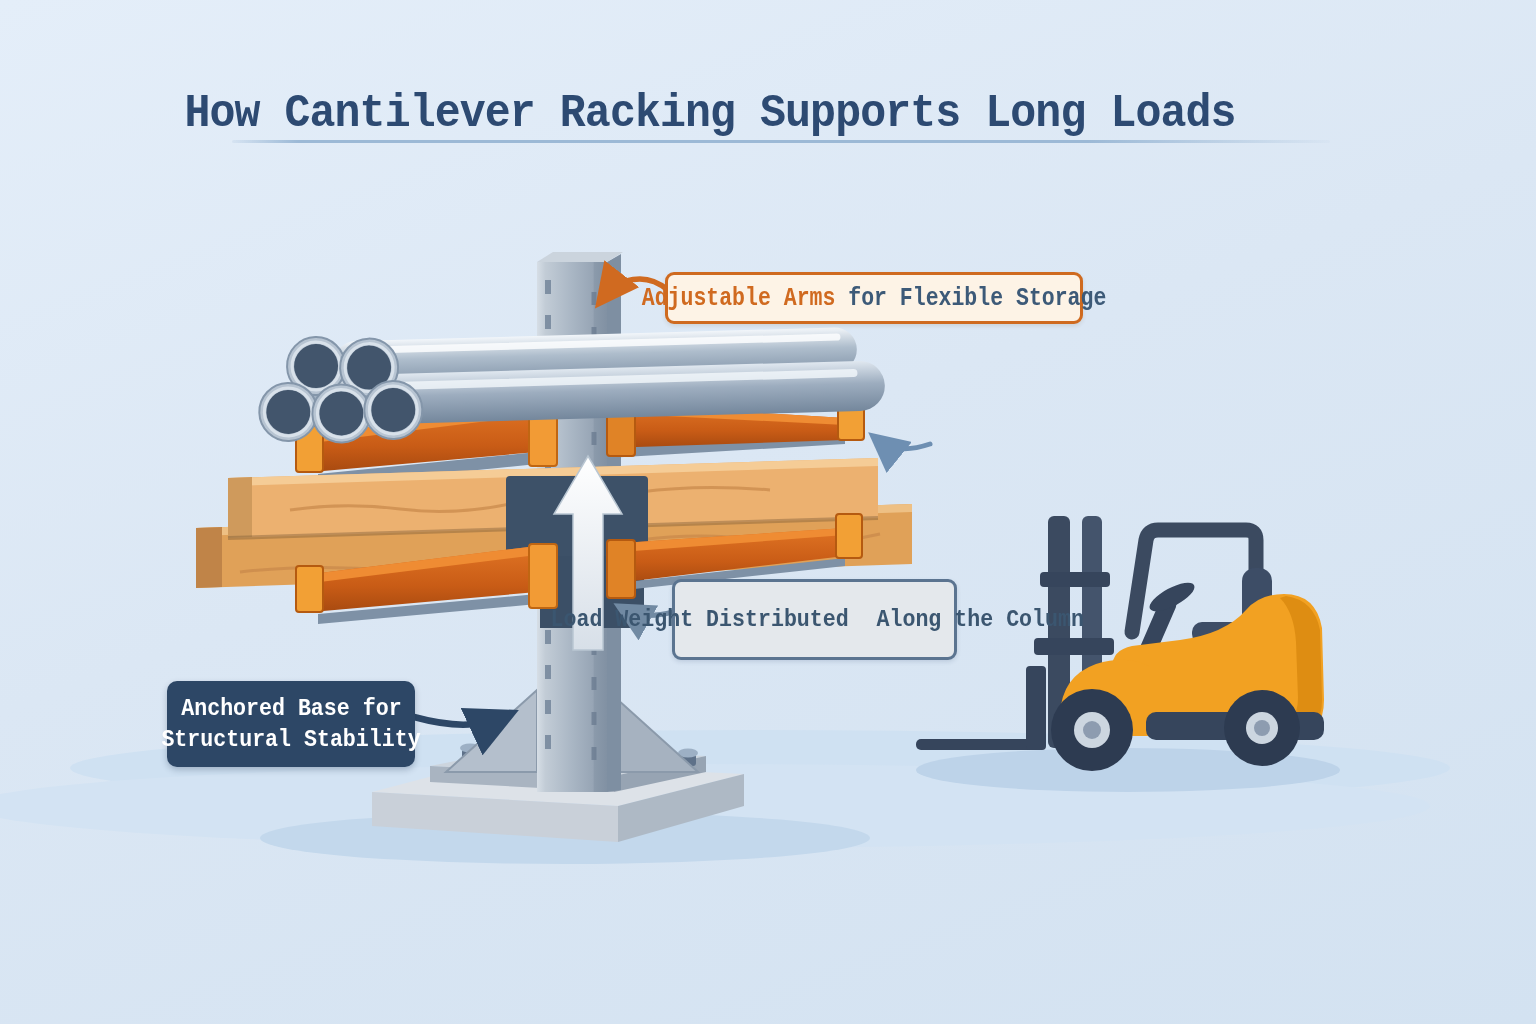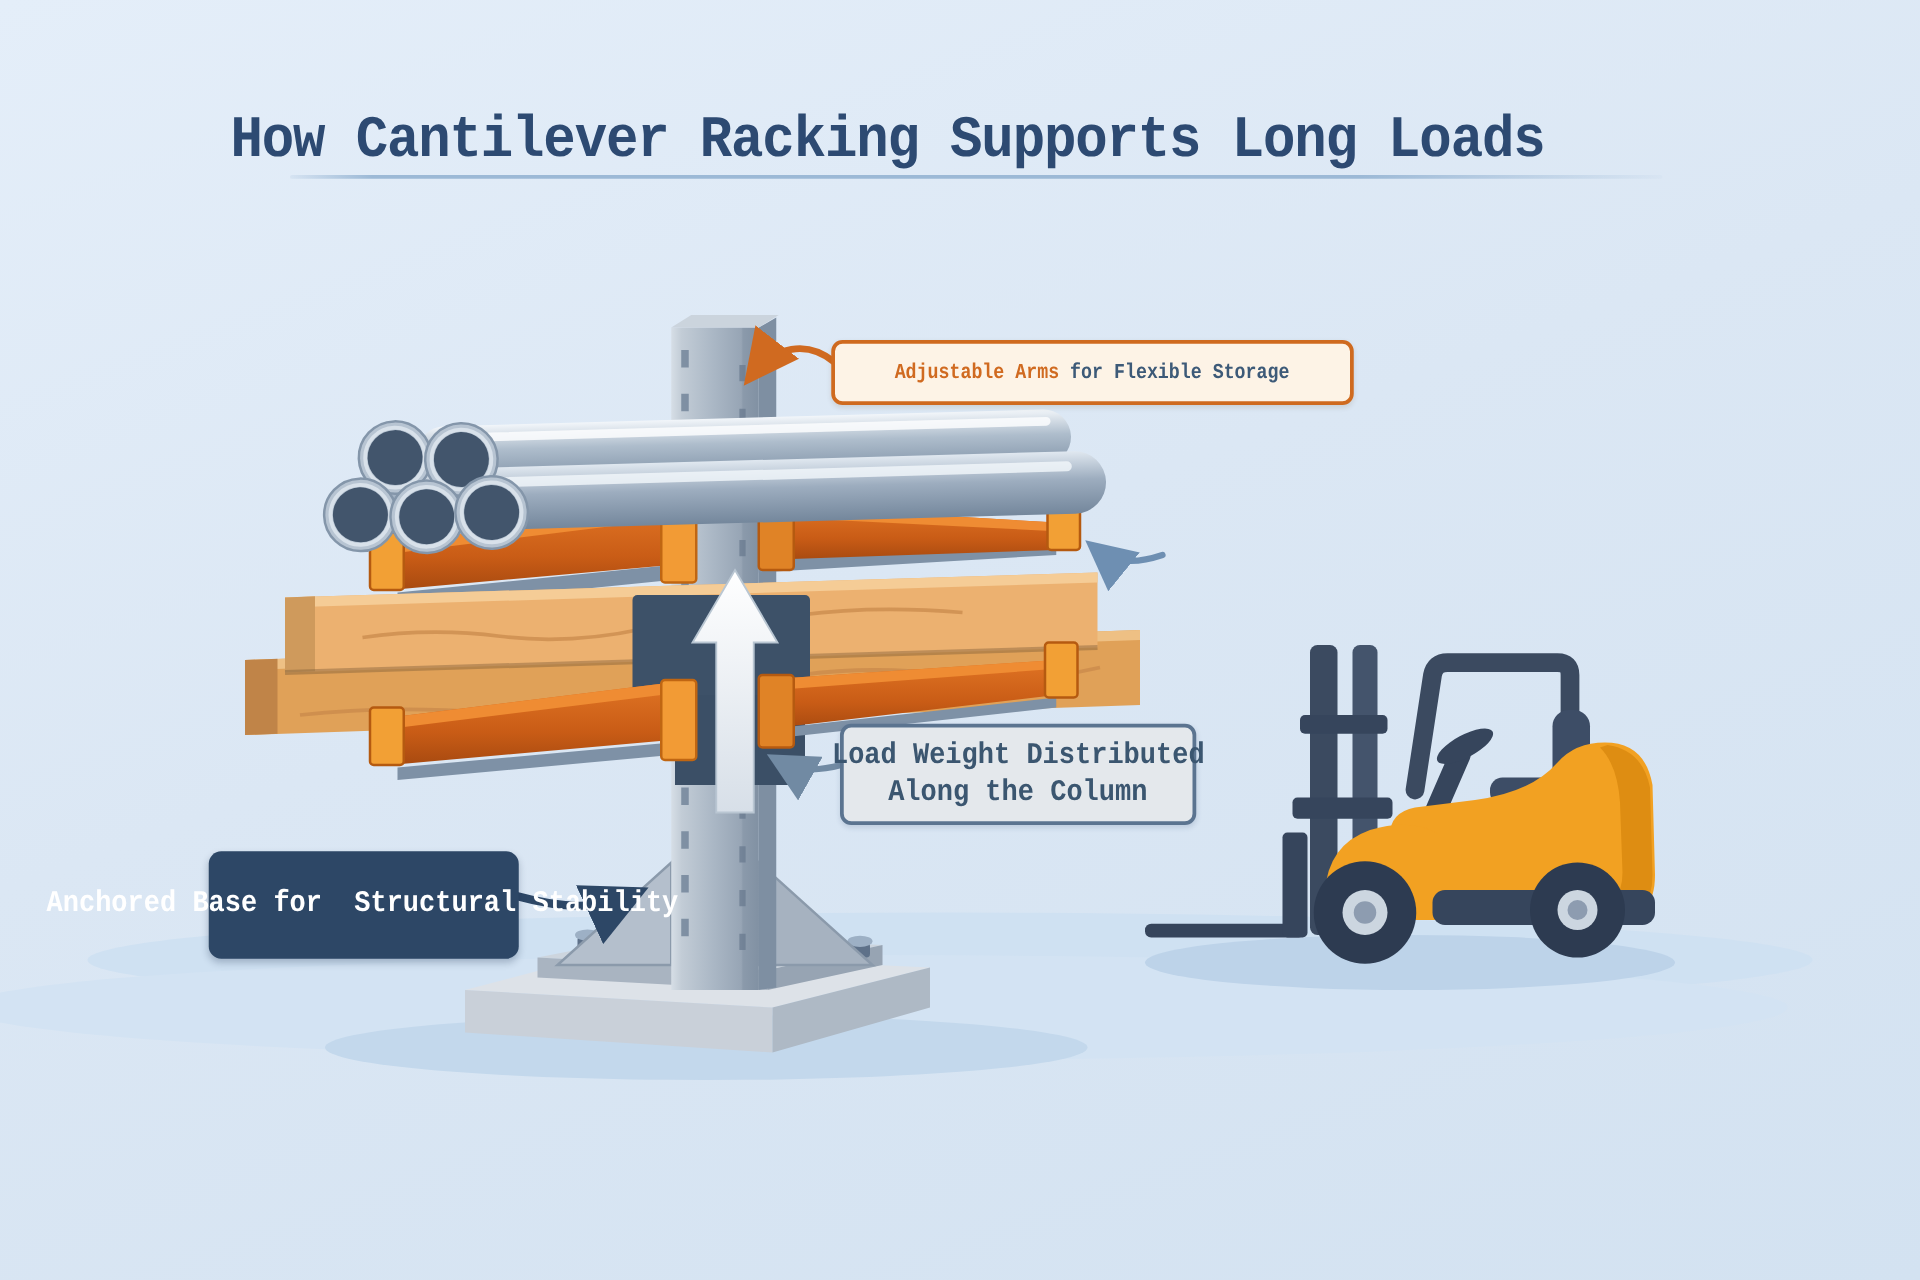--- a/index.html
+++ b/index.html
@@ -19,41 +19,41 @@
     background:linear-gradient(to right,rgba(150,180,212,.15),#9cb9d6 6%,#9cb9d6 78%,rgba(150,180,212,.05));
   }
   .callout{
     position:absolute;display:flex;align-items:center;justify-content:center;
     border-radius:9px;box-sizing:border-box;white-space:nowrap;font-weight:bold;
   }
   .callout .fit{transform-origin:50% 50%;}
   .callout-adjustable{
     left:665px;top:272px;width:418px;height:52px;
     background:#fdf3e6;border:3px solid #cf6a1f;box-shadow:0 2px 4px rgba(90,60,20,.12);
-    font-size:17px;
+    font-size:25px;
   }
   .callout-adjustable .fit{transform:scaleX(.86);}
   .callout-adjustable .hl{color:#d06a20;}
   .callout-adjustable .rest{color:#3d5a78;}
   .callout-openfront{
     left:929px;top:411px;width:354px;height:51px;
     background:#eaf1f8;border:3px solid #7d9bbc;box-shadow:0 2px 4px rgba(40,70,110,.12);
     font-size:24px;color:#2d4a72;
   }
   .callout-openfront .fit{transform:scaleX(.87);}
   .callout-loadweight{
     left:672px;top:579px;width:285px;height:81px;
     background:#e4e8ec;border:3px solid #5b7490;box-shadow:0 2px 4px rgba(40,70,110,.15);
-    font-size:24px;color:#3b5670;flex-direction:column;line-height:1.25;
+    font-size:24px;color:#3b5670;flex-direction:row;line-height:1.25;
   }
   .callout-loadweight .fit{transform:scaleX(.9);text-align:center;}
   .callout-anchored{
     left:167px;top:681px;width:248px;height:86px;
     background:#2d4766;border:none;box-shadow:0 3px 6px rgba(20,40,70,.25);
-    font-size:24px;color:#ffffff;flex-direction:row;line-height:1.3;border-radius:10px;
+    font-size:24px;color:#ffffff;flex-direction:column;line-height:1.3;border-radius:10px;
   }
   .callout-anchored .fit{transform:scaleX(.9);text-align:center;}
 </style>
 </head>
 <body>
 
 <div class="stage">
 
   <svg class="scene-svg" viewBox="0 0 1536 1024">
     <defs>

